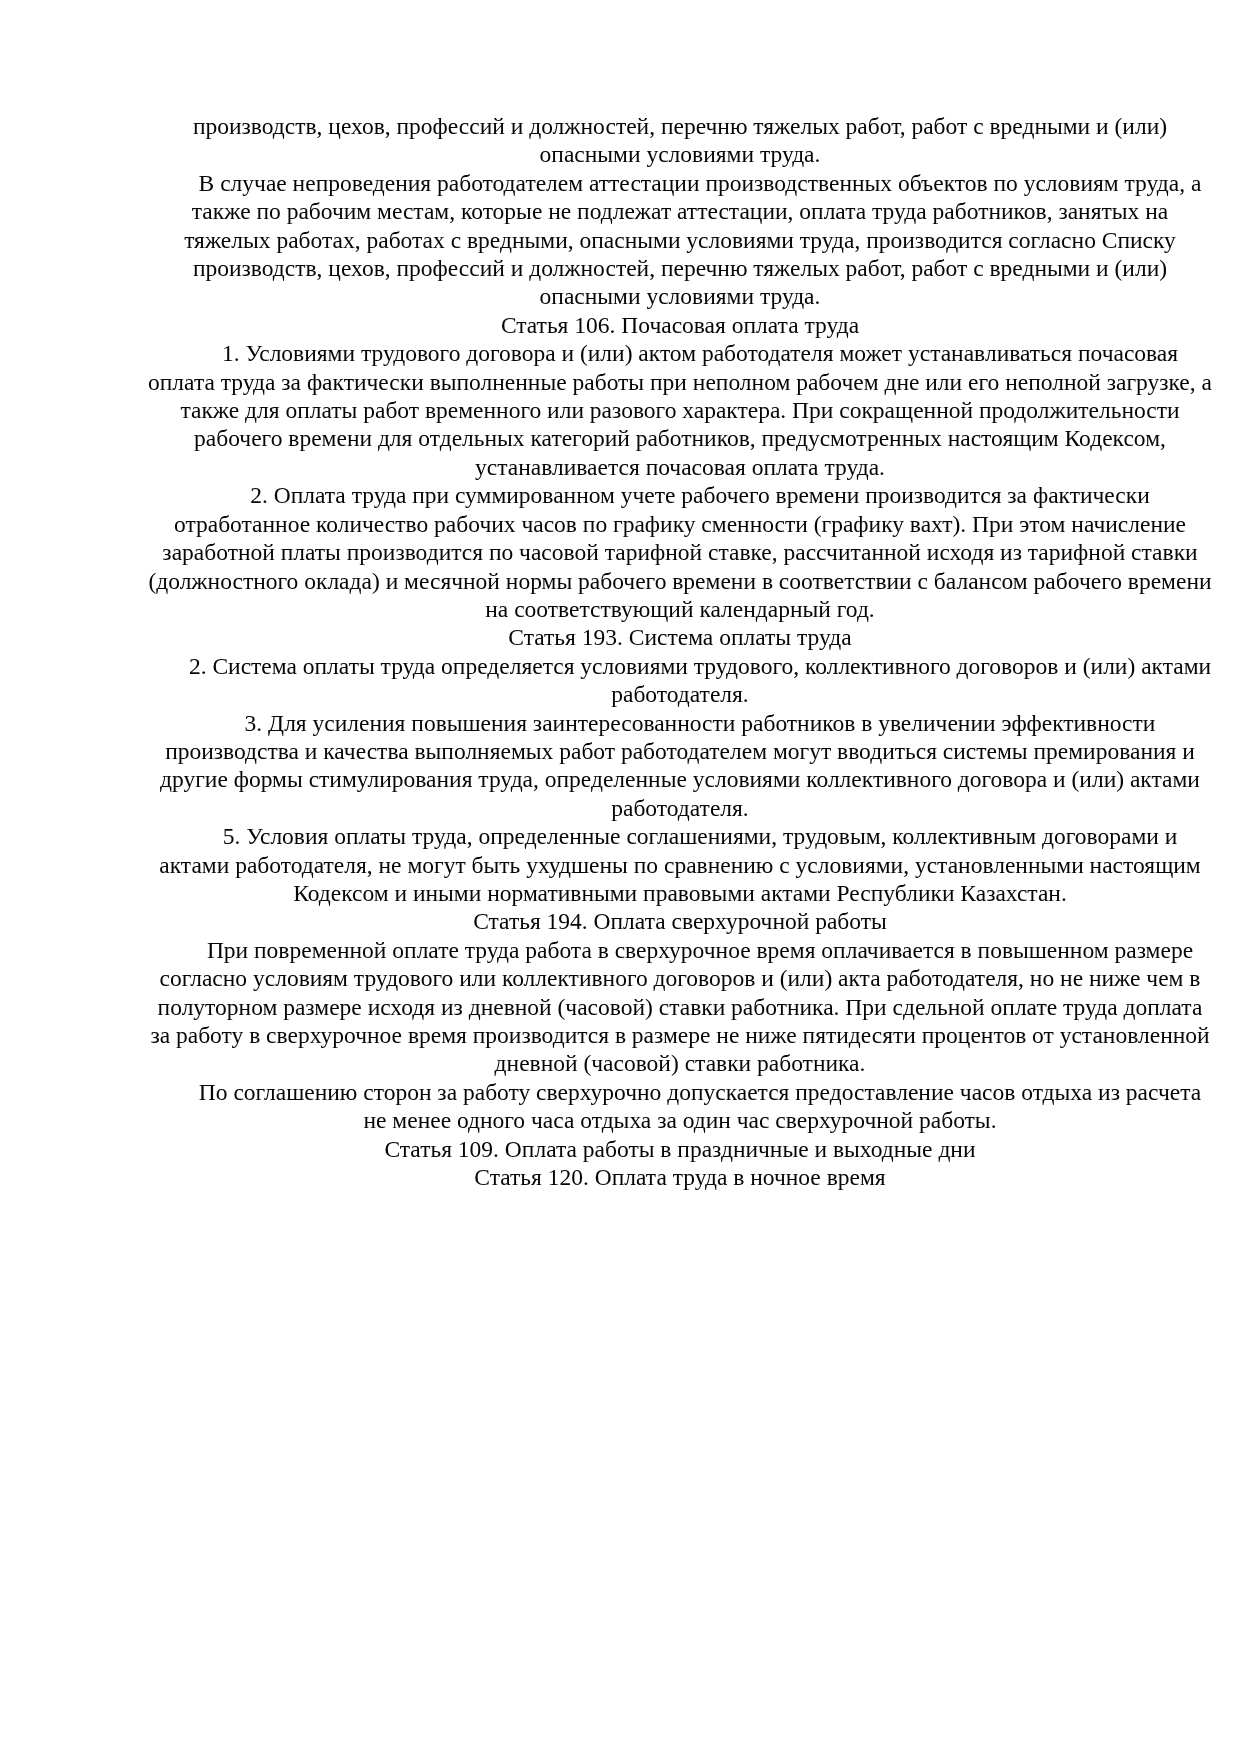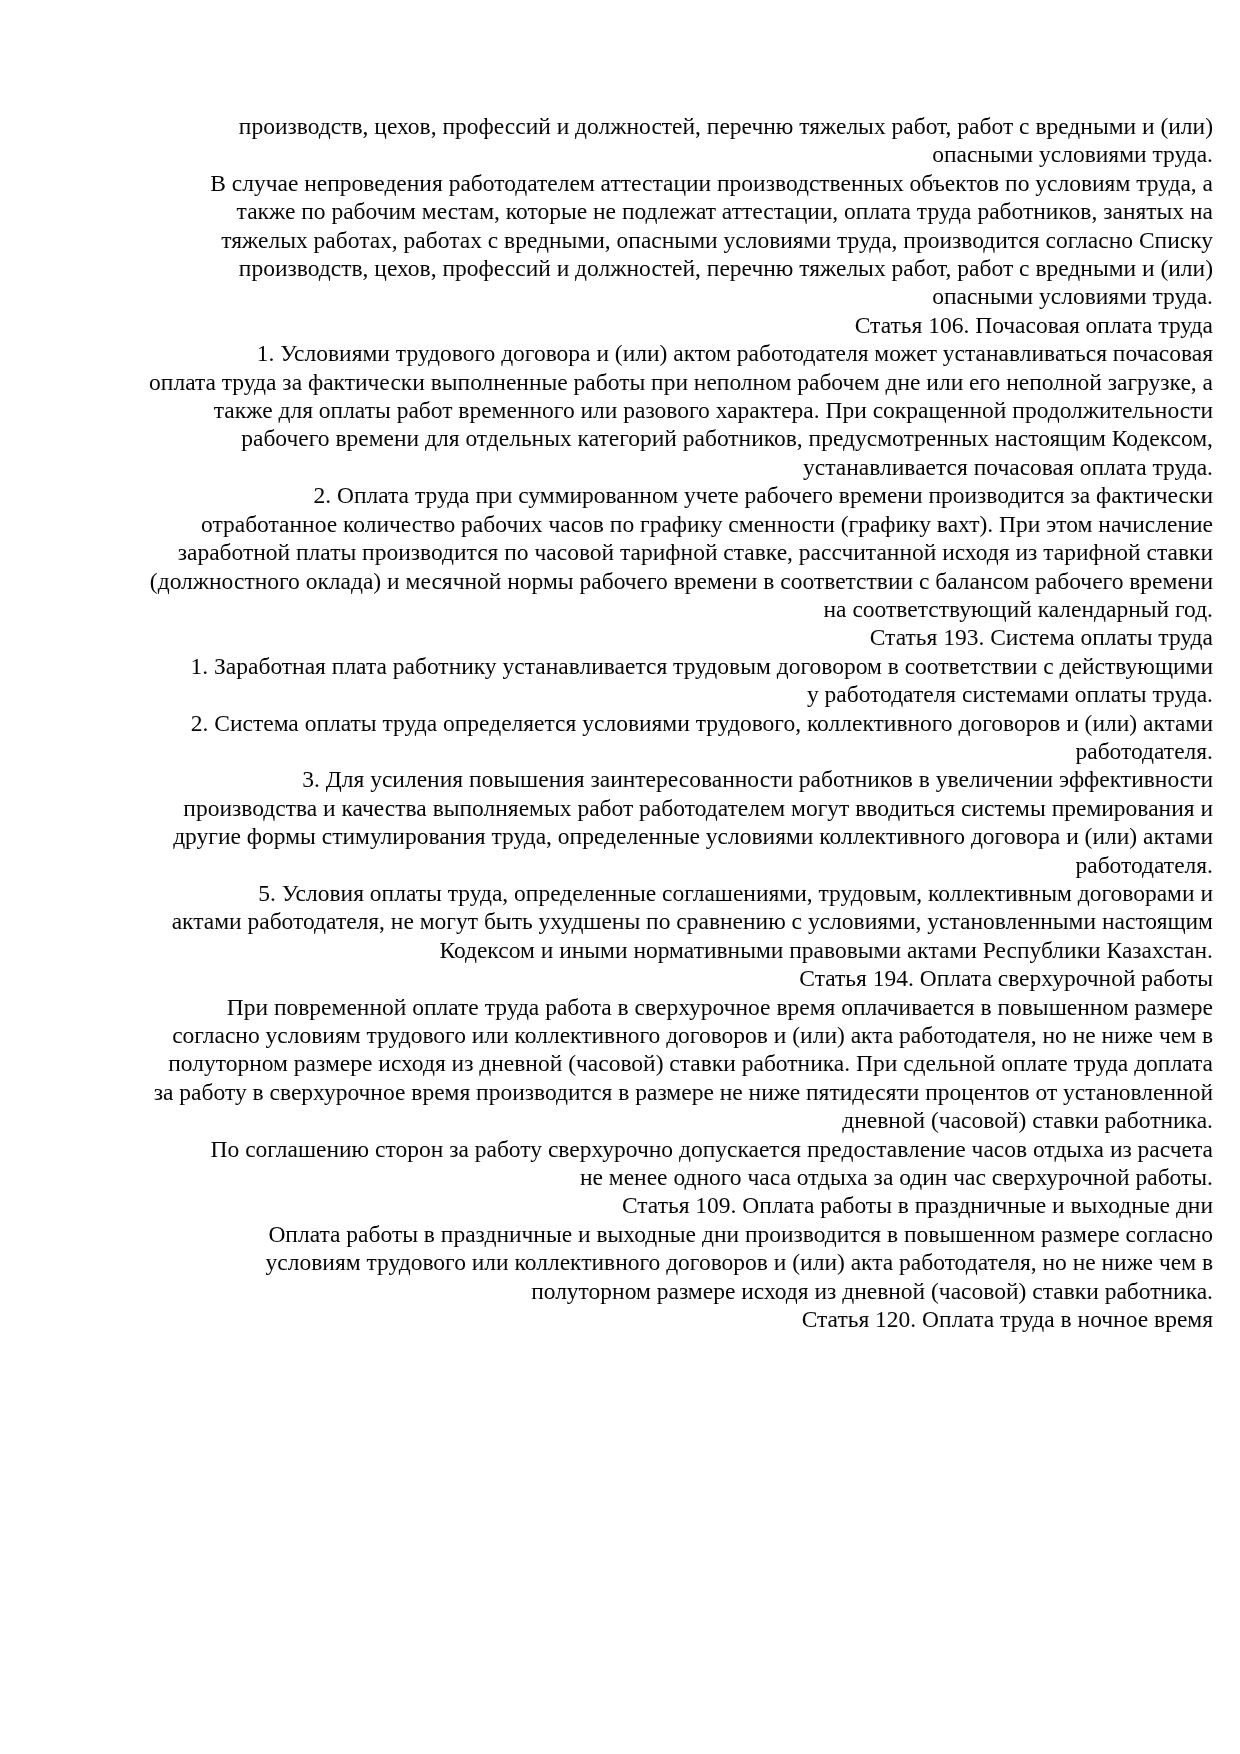--- a/index.html
+++ b/index.html
@@ -17,21 +17,21 @@
   }
   .text-block {
     position: absolute;
     left: 147px;
     top: 112px;
     width: 1066px;
     font-family: "Liberation Serif", "DejaVu Serif", serif;
     font-size: 23.5px;
     line-height: 28.4px;
     color: #060606;
-    text-align: right;
+    text-align: center;
     letter-spacing: 0px;
   }
   .text-block p {
     margin: 0;
     padding: 0;
   }
   .text-block p.indent {
     text-indent: 40px;
   }
   .text-block p.article-heading {
@@ -42,24 +42,22 @@
 <body>
 
 <div class="page">
   <div class="text-block">
     <p>производств, цехов, профессий и должностей, перечню тяжелых работ, работ с вредными и (или) опасными условиями труда.</p>
     <p class="indent">В случае непроведения работодателем аттестации производственных объектов по условиям труда, а также по рабочим местам, которые не подлежат аттестации, оплата труда работников, занятых на тяжелых работах, работах с вредными, опасными условиями труда, производится согласно Списку производств, цехов, профессий и должностей, перечню тяжелых работ, работ с вредными и (или) опасными условиями труда.</p>
     <p class="article-heading">Статья 106. Почасовая оплата труда</p>
     <p class="indent">1. Условиями трудового договора и (или) актом работодателя может устанавливаться почасовая оплата труда за фактически выполненные работы при неполном рабочем дне или его неполной загрузке, а также для оплаты работ временного или разового характера. При сокращенной продолжительности рабочего времени для отдельных категорий работников, предусмотренных настоящим Кодексом, устанавливается почасовая оплата труда.</p>
     <p class="indent">2. Оплата труда при суммированном учете рабочего времени производится за фактически отработанное количество рабочих часов по графику сменности (графику вахт). При этом начисление заработной платы производится по часовой тарифной ставке, рассчитанной исходя из тарифной ставки (должностного оклада) и месячной нормы рабочего времени в соответствии с балансом рабочего времени на соответствующий календарный год.</p>
     <p class="article-heading">Статья 193. Система оплаты труда</p>
-    <p class="indent">1. Заработная плата работнику устанавливается трудовым договором в соответствии с действующими у работодателя системами оплаты труда.</p>
     <p class="indent">2. Система оплаты труда определяется условиями трудового, коллективного договоров и (или) актами работодателя.</p>
     <p class="indent">3. Для усиления повышения заинтересованности работников в увеличении эффективности производства и качества выполняемых работ работодателем могут вводиться системы премирования и другие формы стимулирования труда, определенные условиями коллективного договора и (или) актами работодателя.</p>
     <p class="indent">5. Условия оплаты труда, определенные соглашениями, трудовым, коллективным договорами и актами работодателя, не могут быть ухудшены по сравнению с условиями, установленными настоящим Кодексом и иными нормативными правовыми актами Республики Казахстан.</p>
     <p class="article-heading">Статья 194. Оплата сверхурочной работы</p>
     <p class="indent">При повременной оплате труда работа в сверхурочное время оплачивается в повышенном размере согласно условиям трудового или коллективного договоров и (или) акта работодателя, но не ниже чем в полуторном размере исходя из дневной (часовой) ставки работника. При сдельной оплате труда доплата за работу в сверхурочное время производится в размере не ниже пятидесяти процентов от установленной дневной (часовой) ставки работника.</p>
     <p class="indent">По соглашению сторон за работу сверхурочно допускается предоставление часов отдыха из расчета не менее одного часа отдыха за один час сверхурочной работы.</p>
     <p class="article-heading">Статья 109. Оплата работы в праздничные и выходные дни</p>
-    <p class="indent">Оплата работы в праздничные и выходные дни производится в повышенном размере согласно условиям трудового или коллективного договоров и (или) акта работодателя, но не ниже чем в полуторном размере исходя из дневной (часовой) ставки работника.</p>
     <p class="article-heading">Статья 120. Оплата труда в ночное время</p>
   </div>
 </div>
 
 </body></html>

